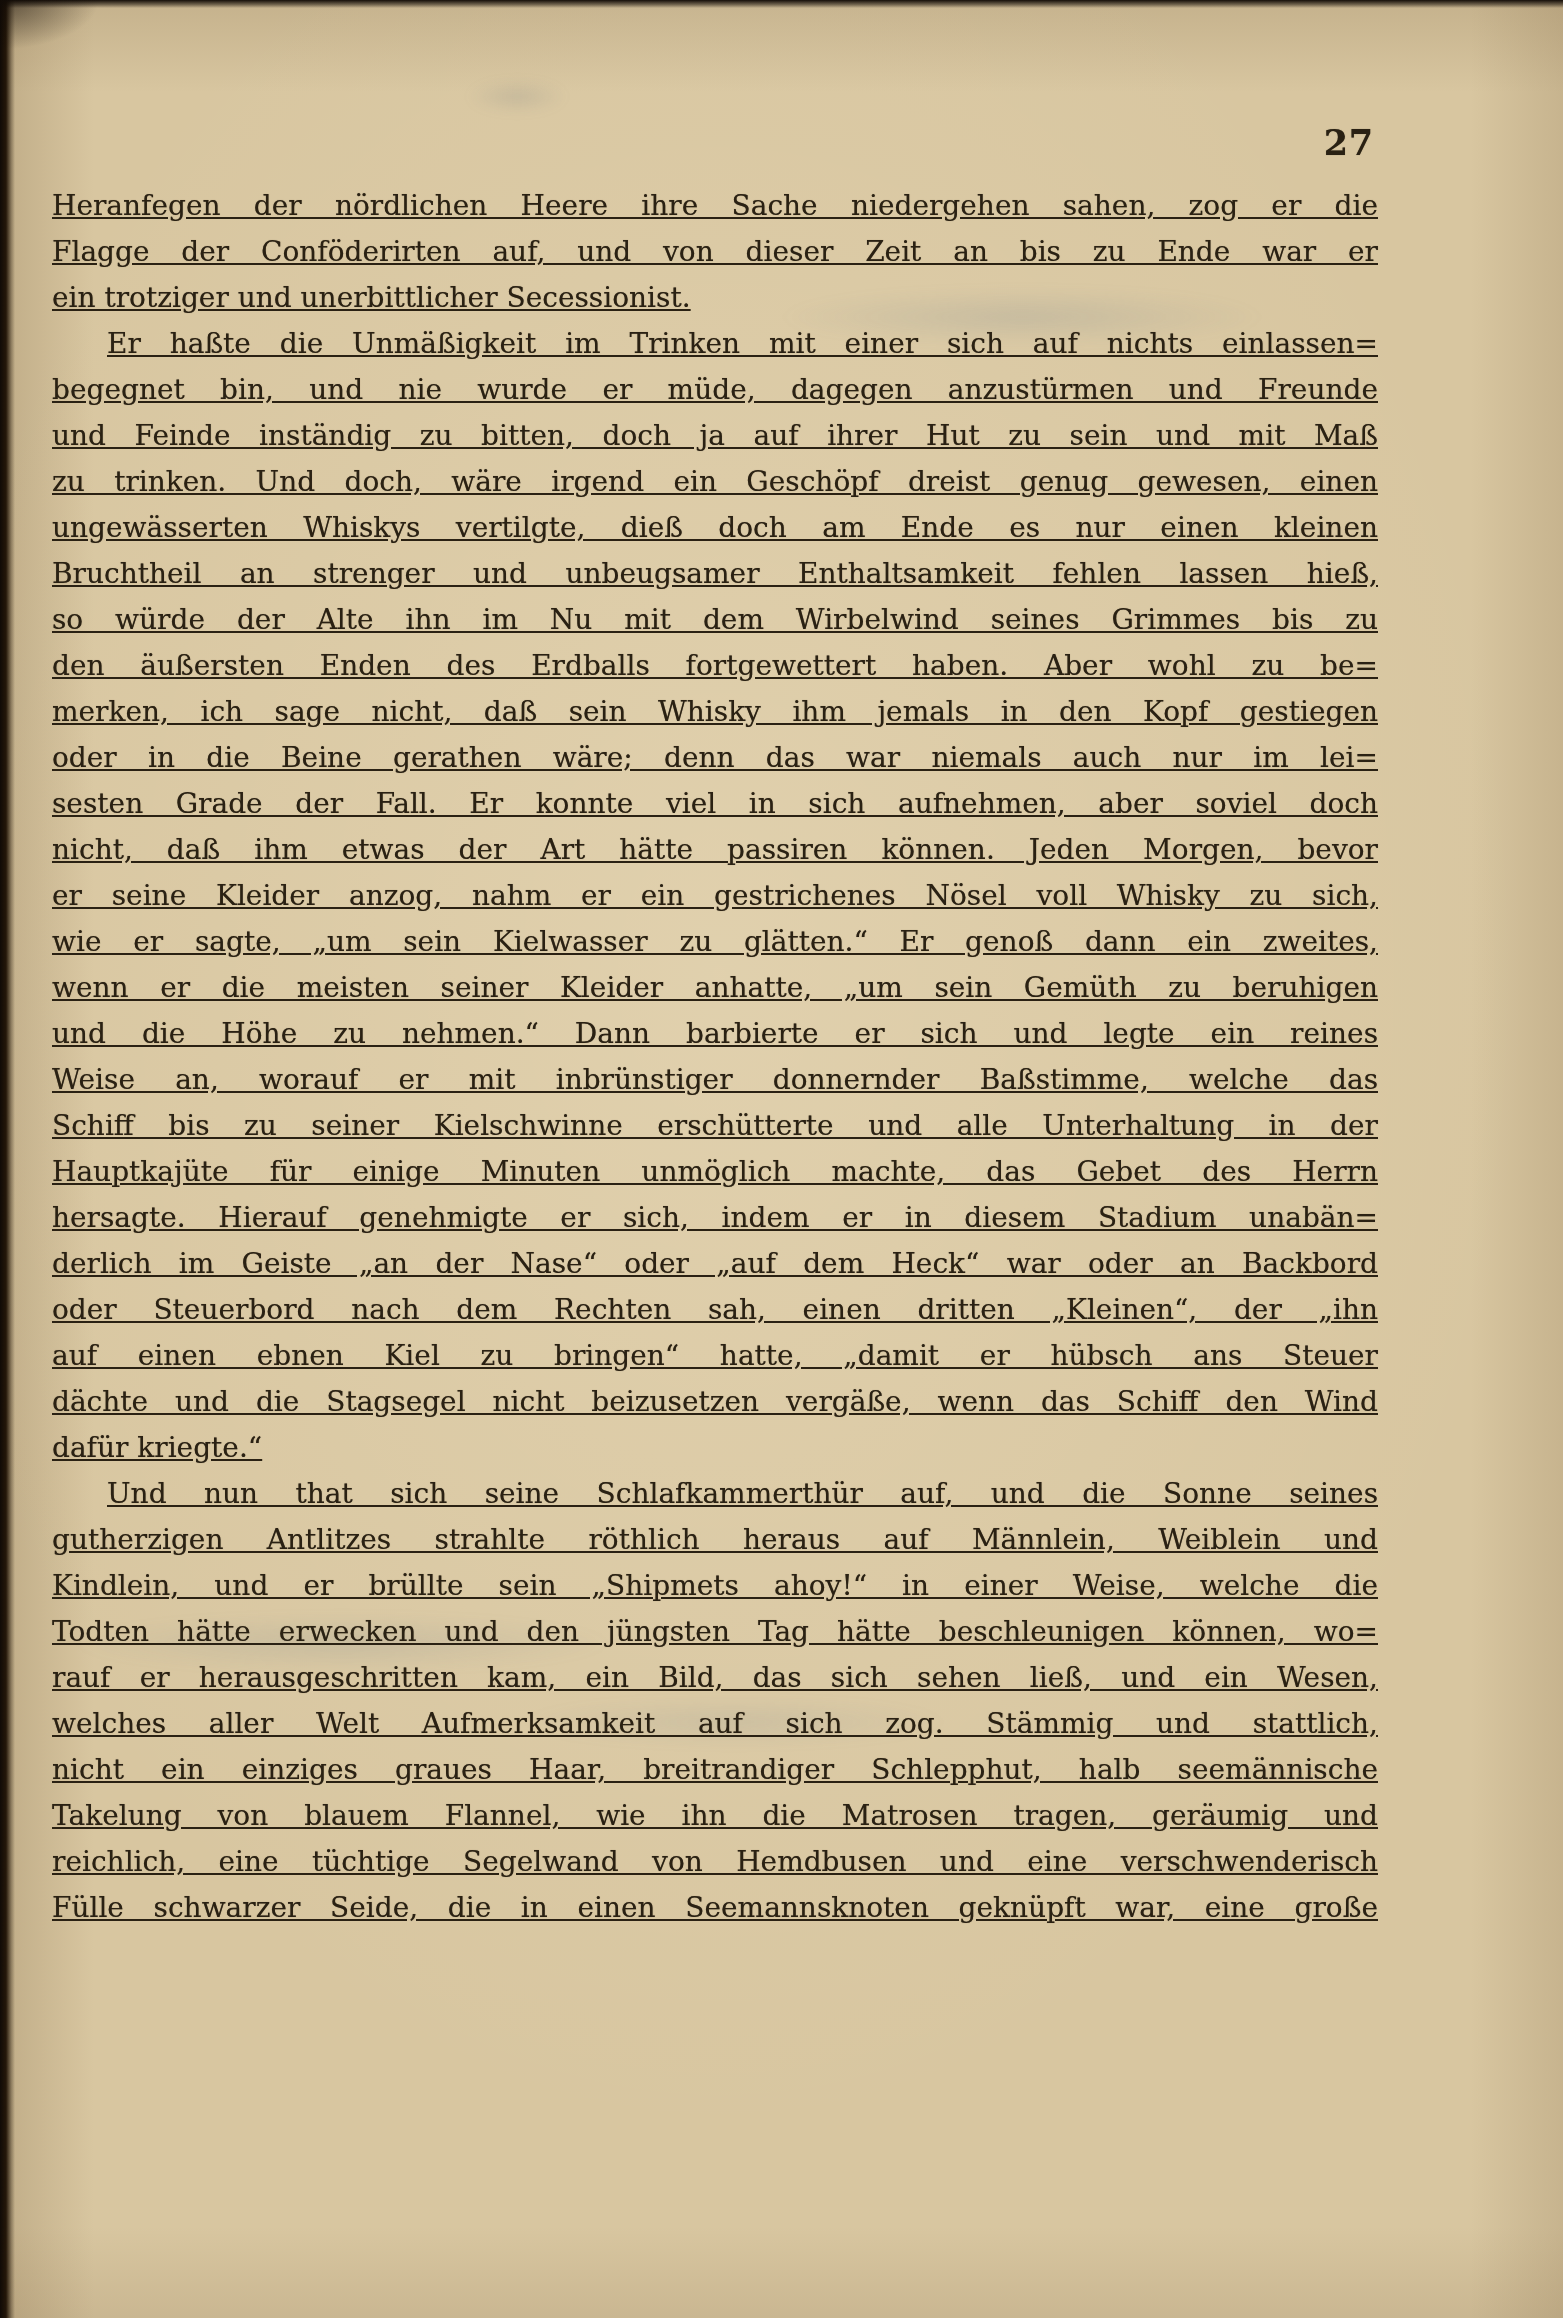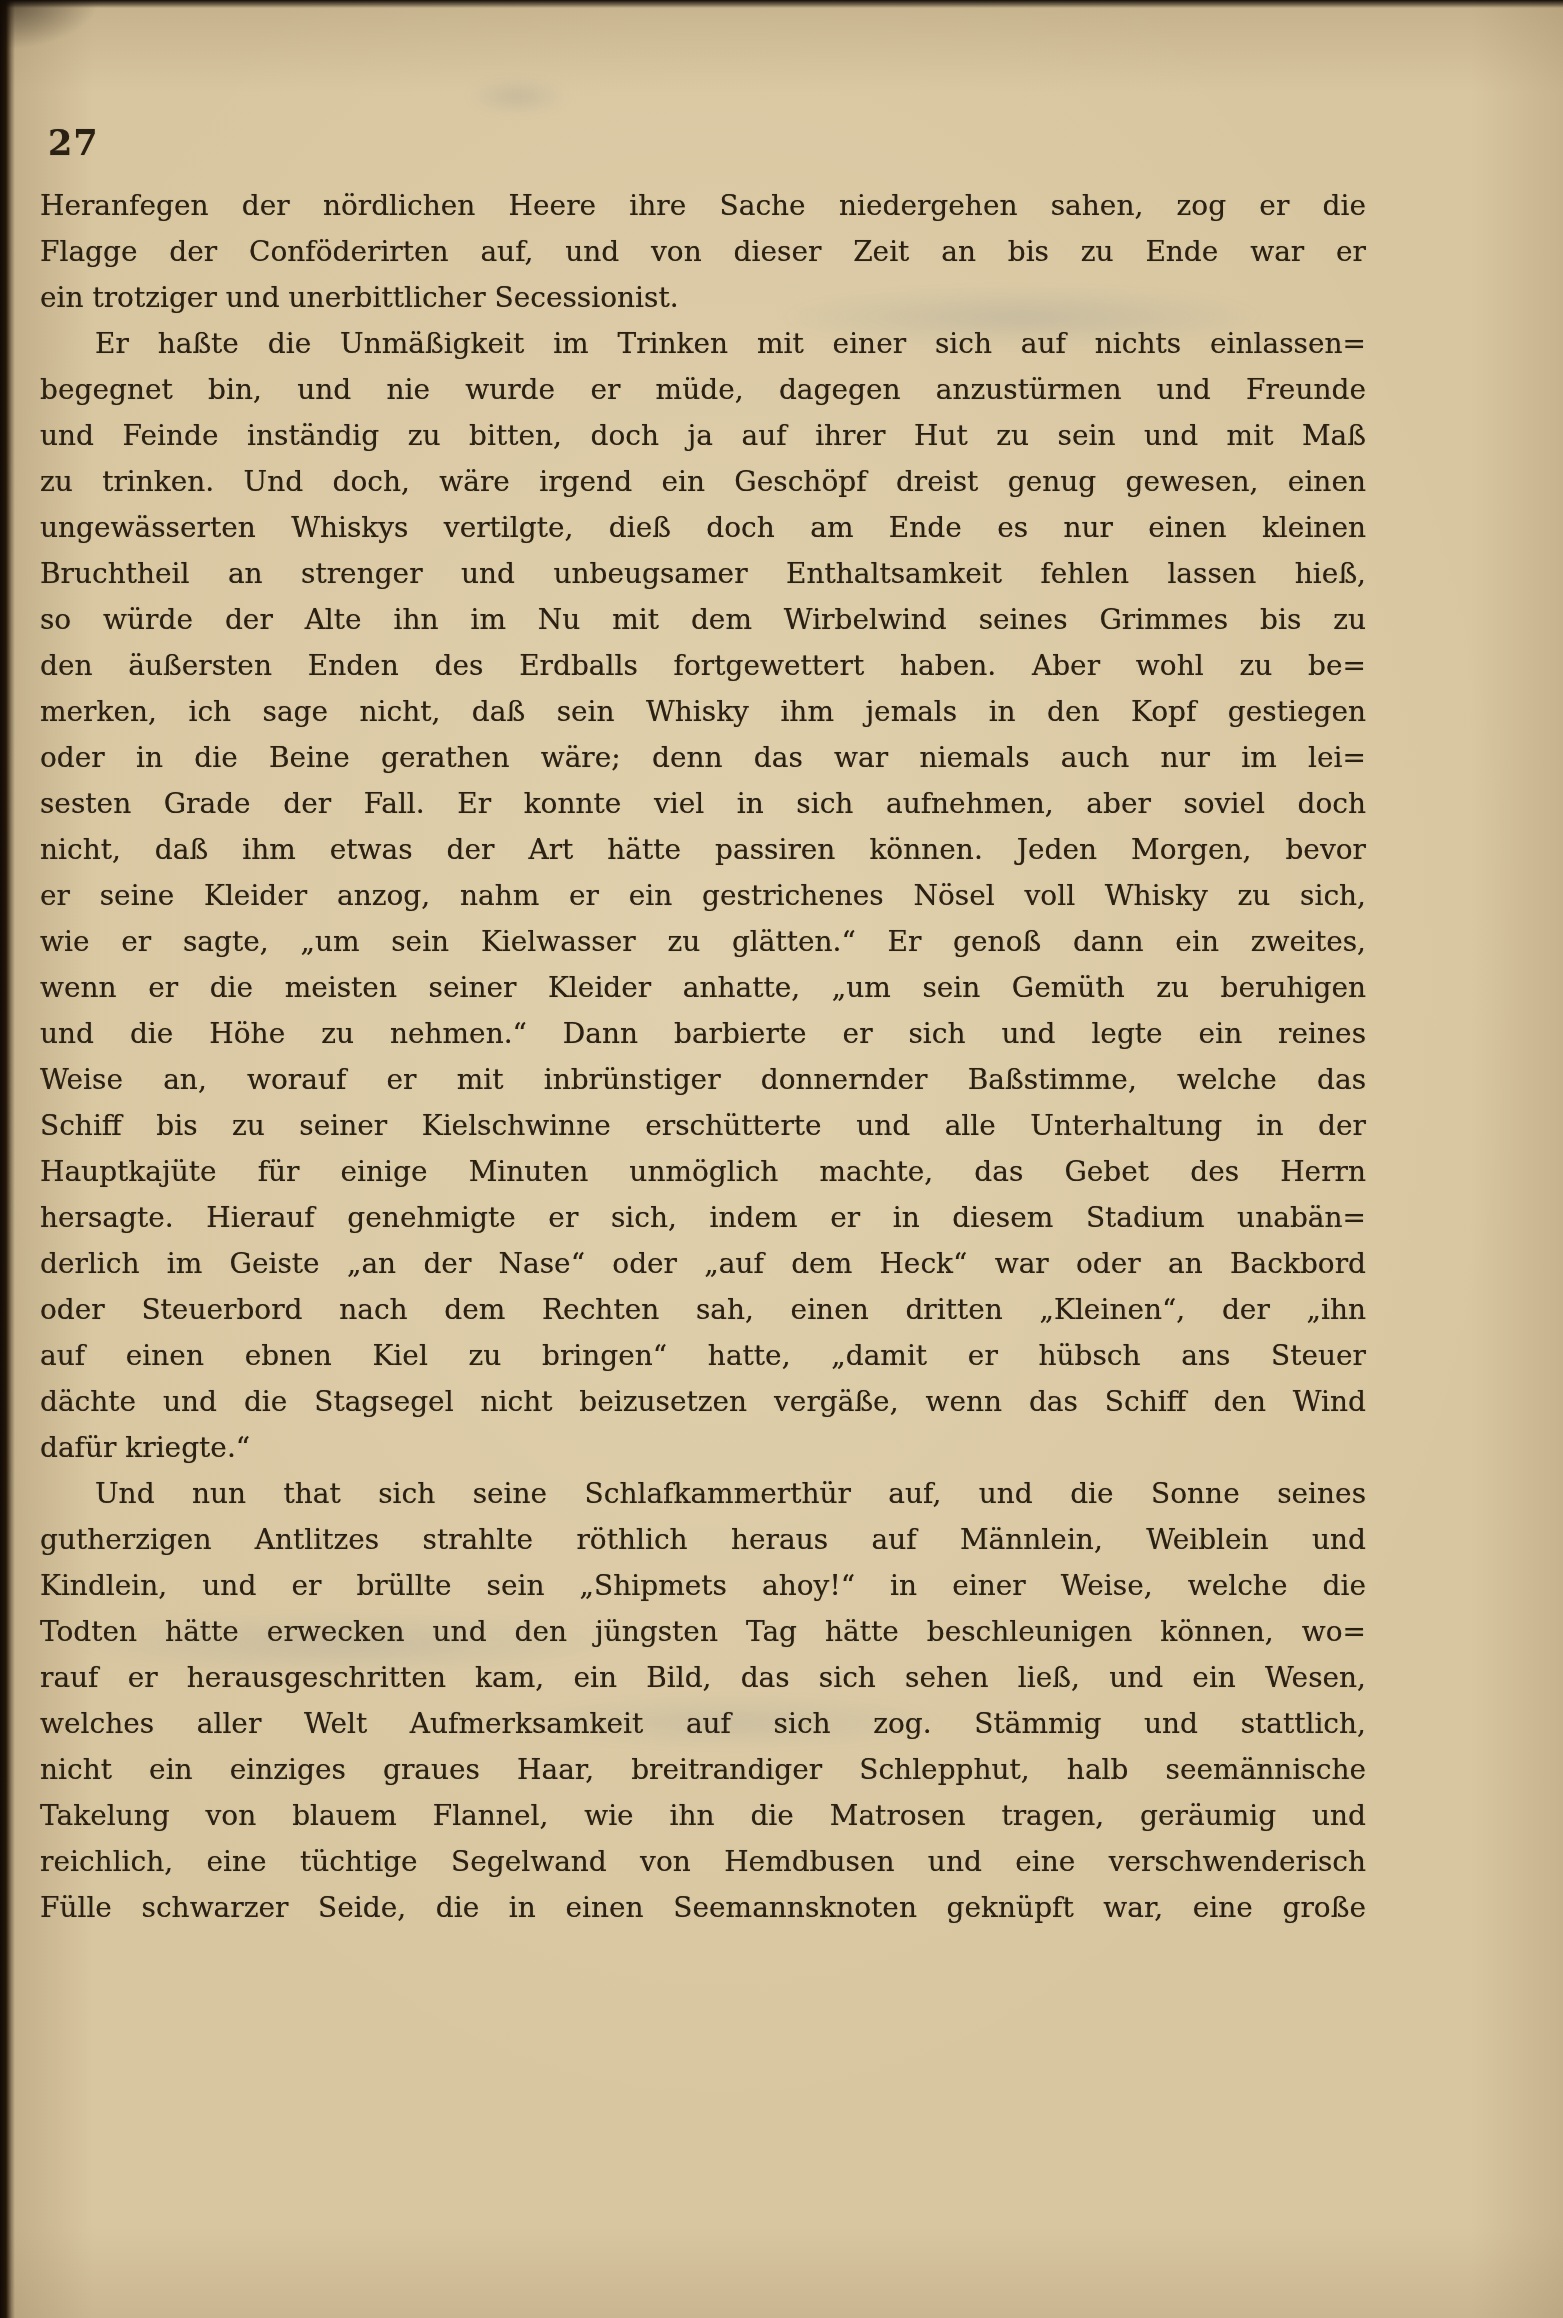--- a/index.html
+++ b/index.html
@@ -28,32 +28,33 @@
     position: absolute; left: 0; top: 0; right: 0; height: 8.3px;
     background: linear-gradient(to bottom, #150e08 0%, rgba(21,14,8,0.45) 60%, rgba(21,14,8,0) 100%);
   }
   .edge-corner {
     position: absolute; left: 0; top: 0; width: 100px; height: 50px;
     background: radial-gradient(ellipse at 0% 0%, rgba(15,9,5,0.55), rgba(15,9,5,0) 70%);
   }
   .page-number {
     position: absolute;
     top: 122px; left: 48px; width: 1326px;
-    text-align: left;
+    text-align: right;
     font-size: 35px;
     font-weight: bold;
     letter-spacing: 0.8px;
     text-shadow: 0 0 0.8px rgba(42,33,19,0.6);
   }
   .page-text {
     position: absolute;
-    top: 183px; left: 40px; width: 1326px;
+    top: 183px; left: 52px; width: 1326px;
     font-size: 28px;
     line-height: 46px;
     text-shadow: 0 0 0.7px rgba(42,33,19,0.55);
+    text-decoration: underline;
   }
   .line {
     height: 46px;
     text-align: justify;
     text-align-last: justify;
     white-space: nowrap;
     overflow: visible;
   }
   .line.no-fill { text-align-last: left; }
   .line.indent { text-indent: 55px; }

